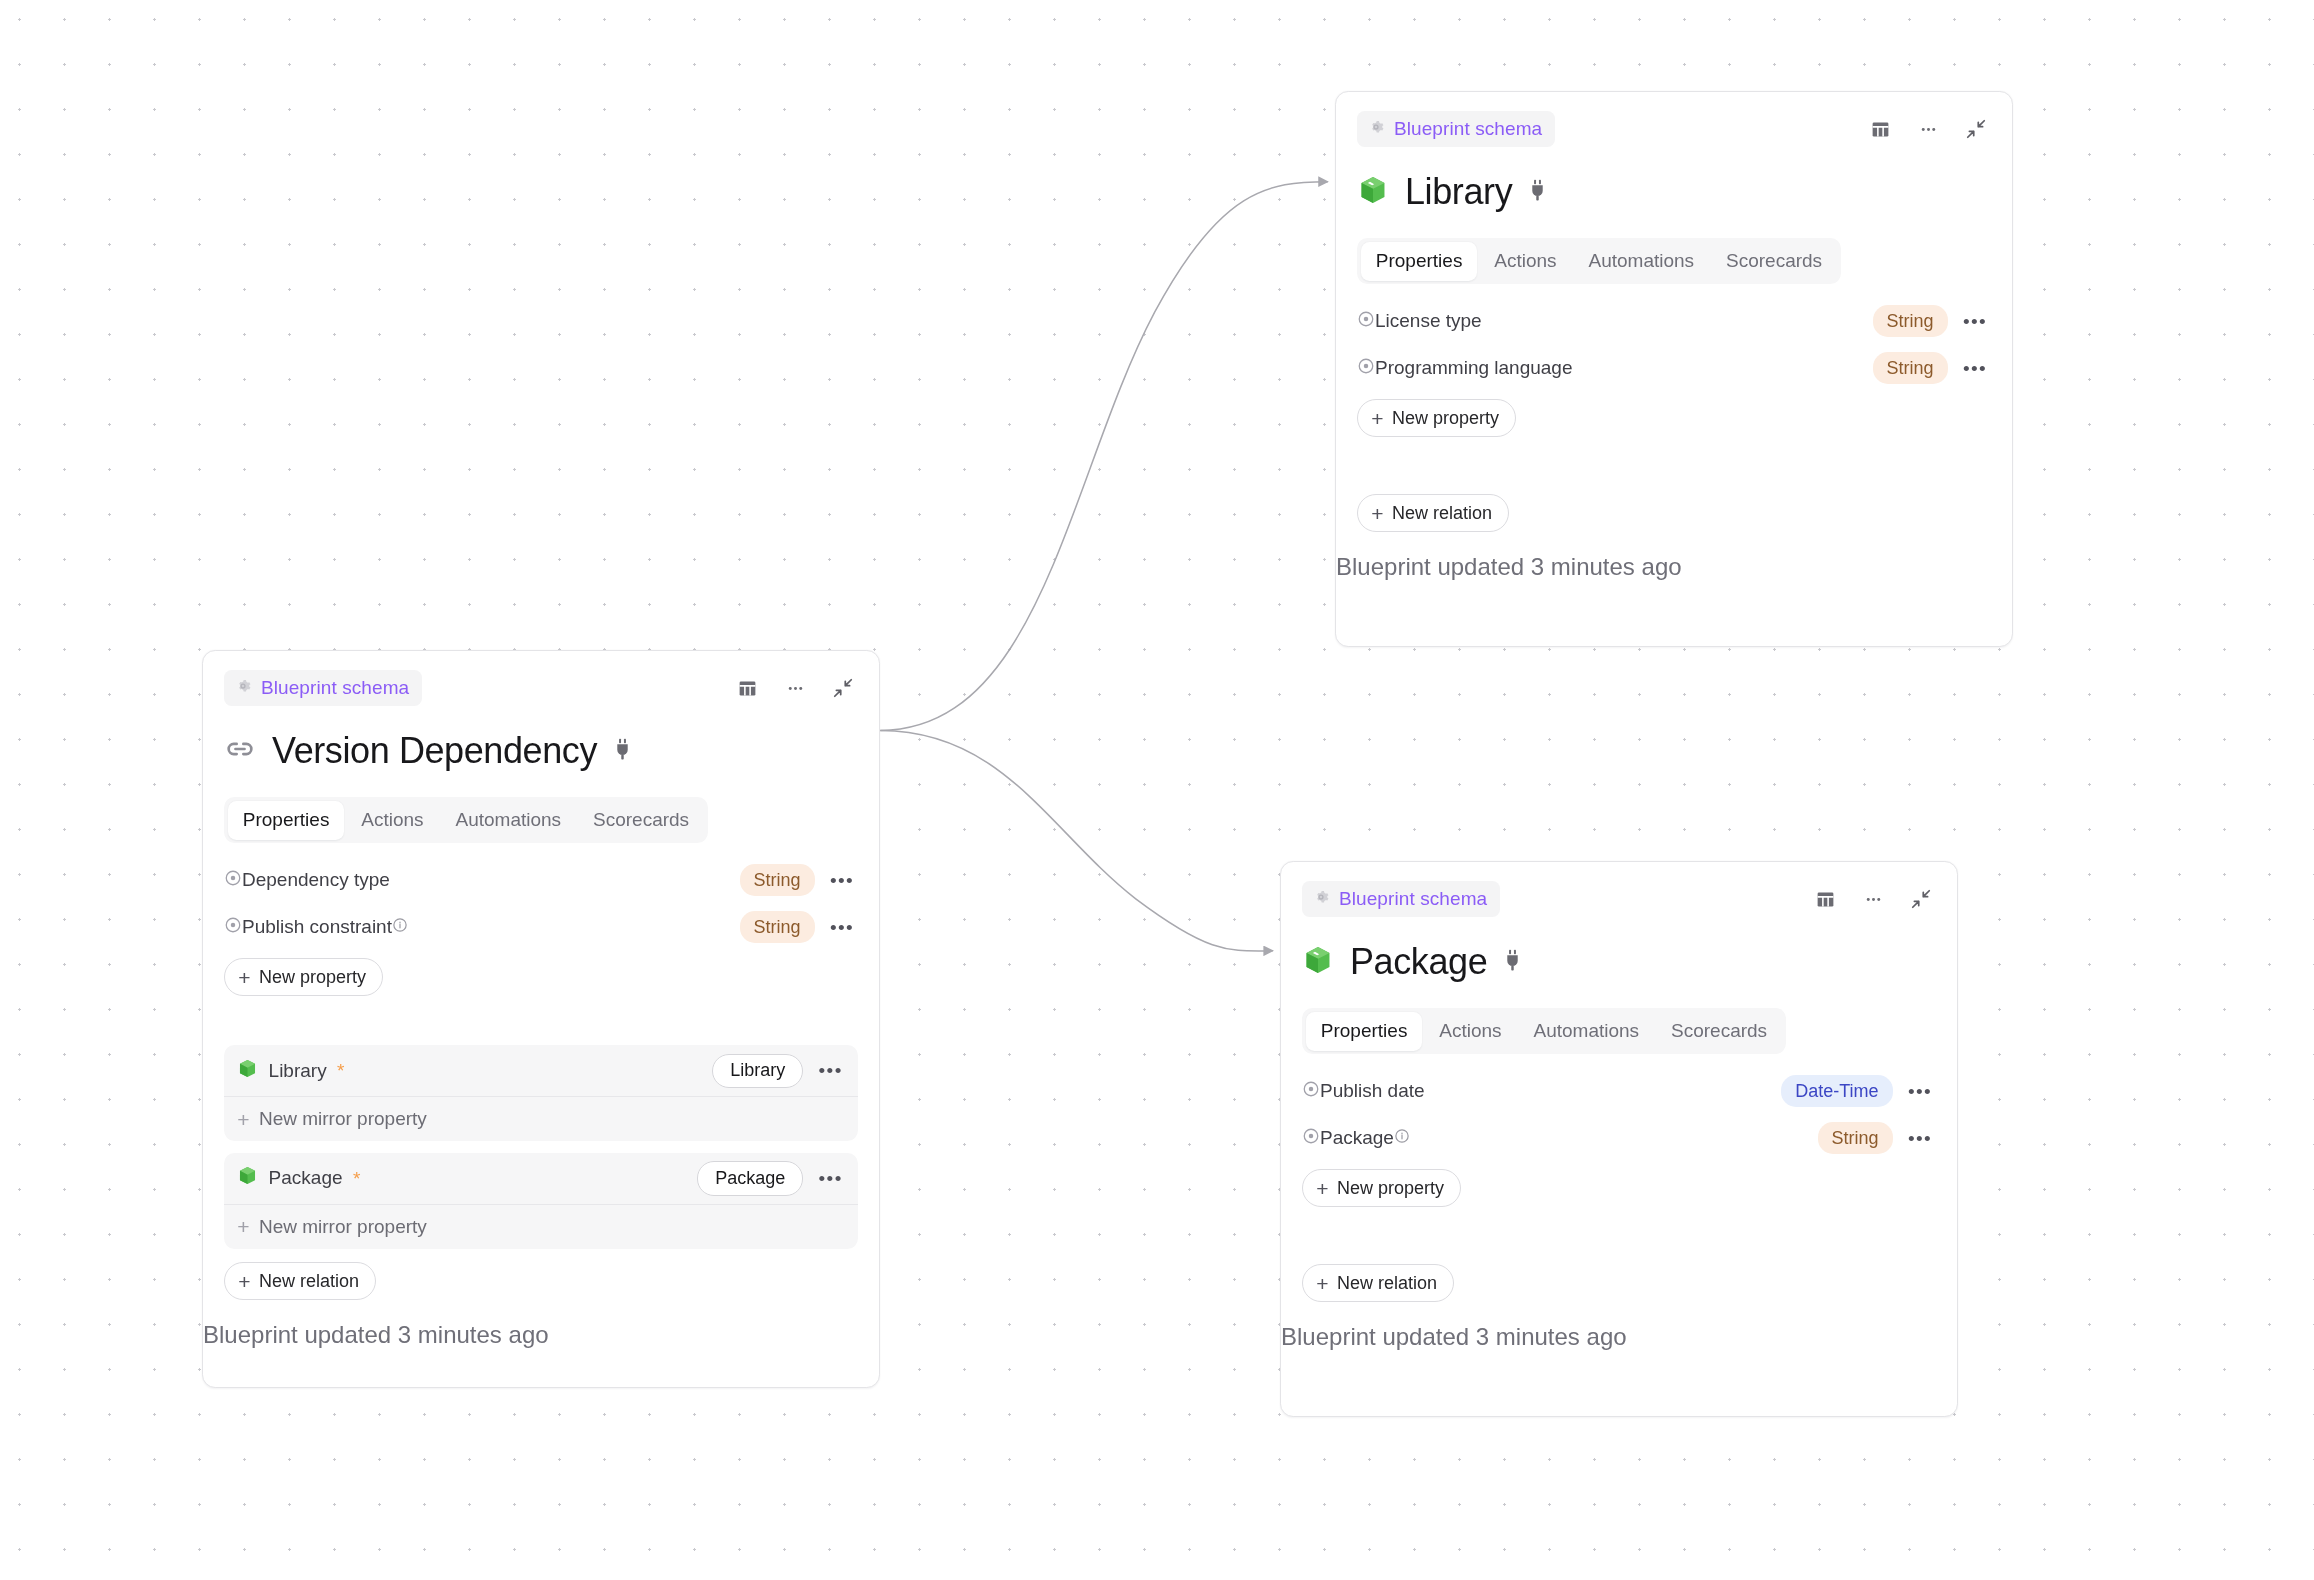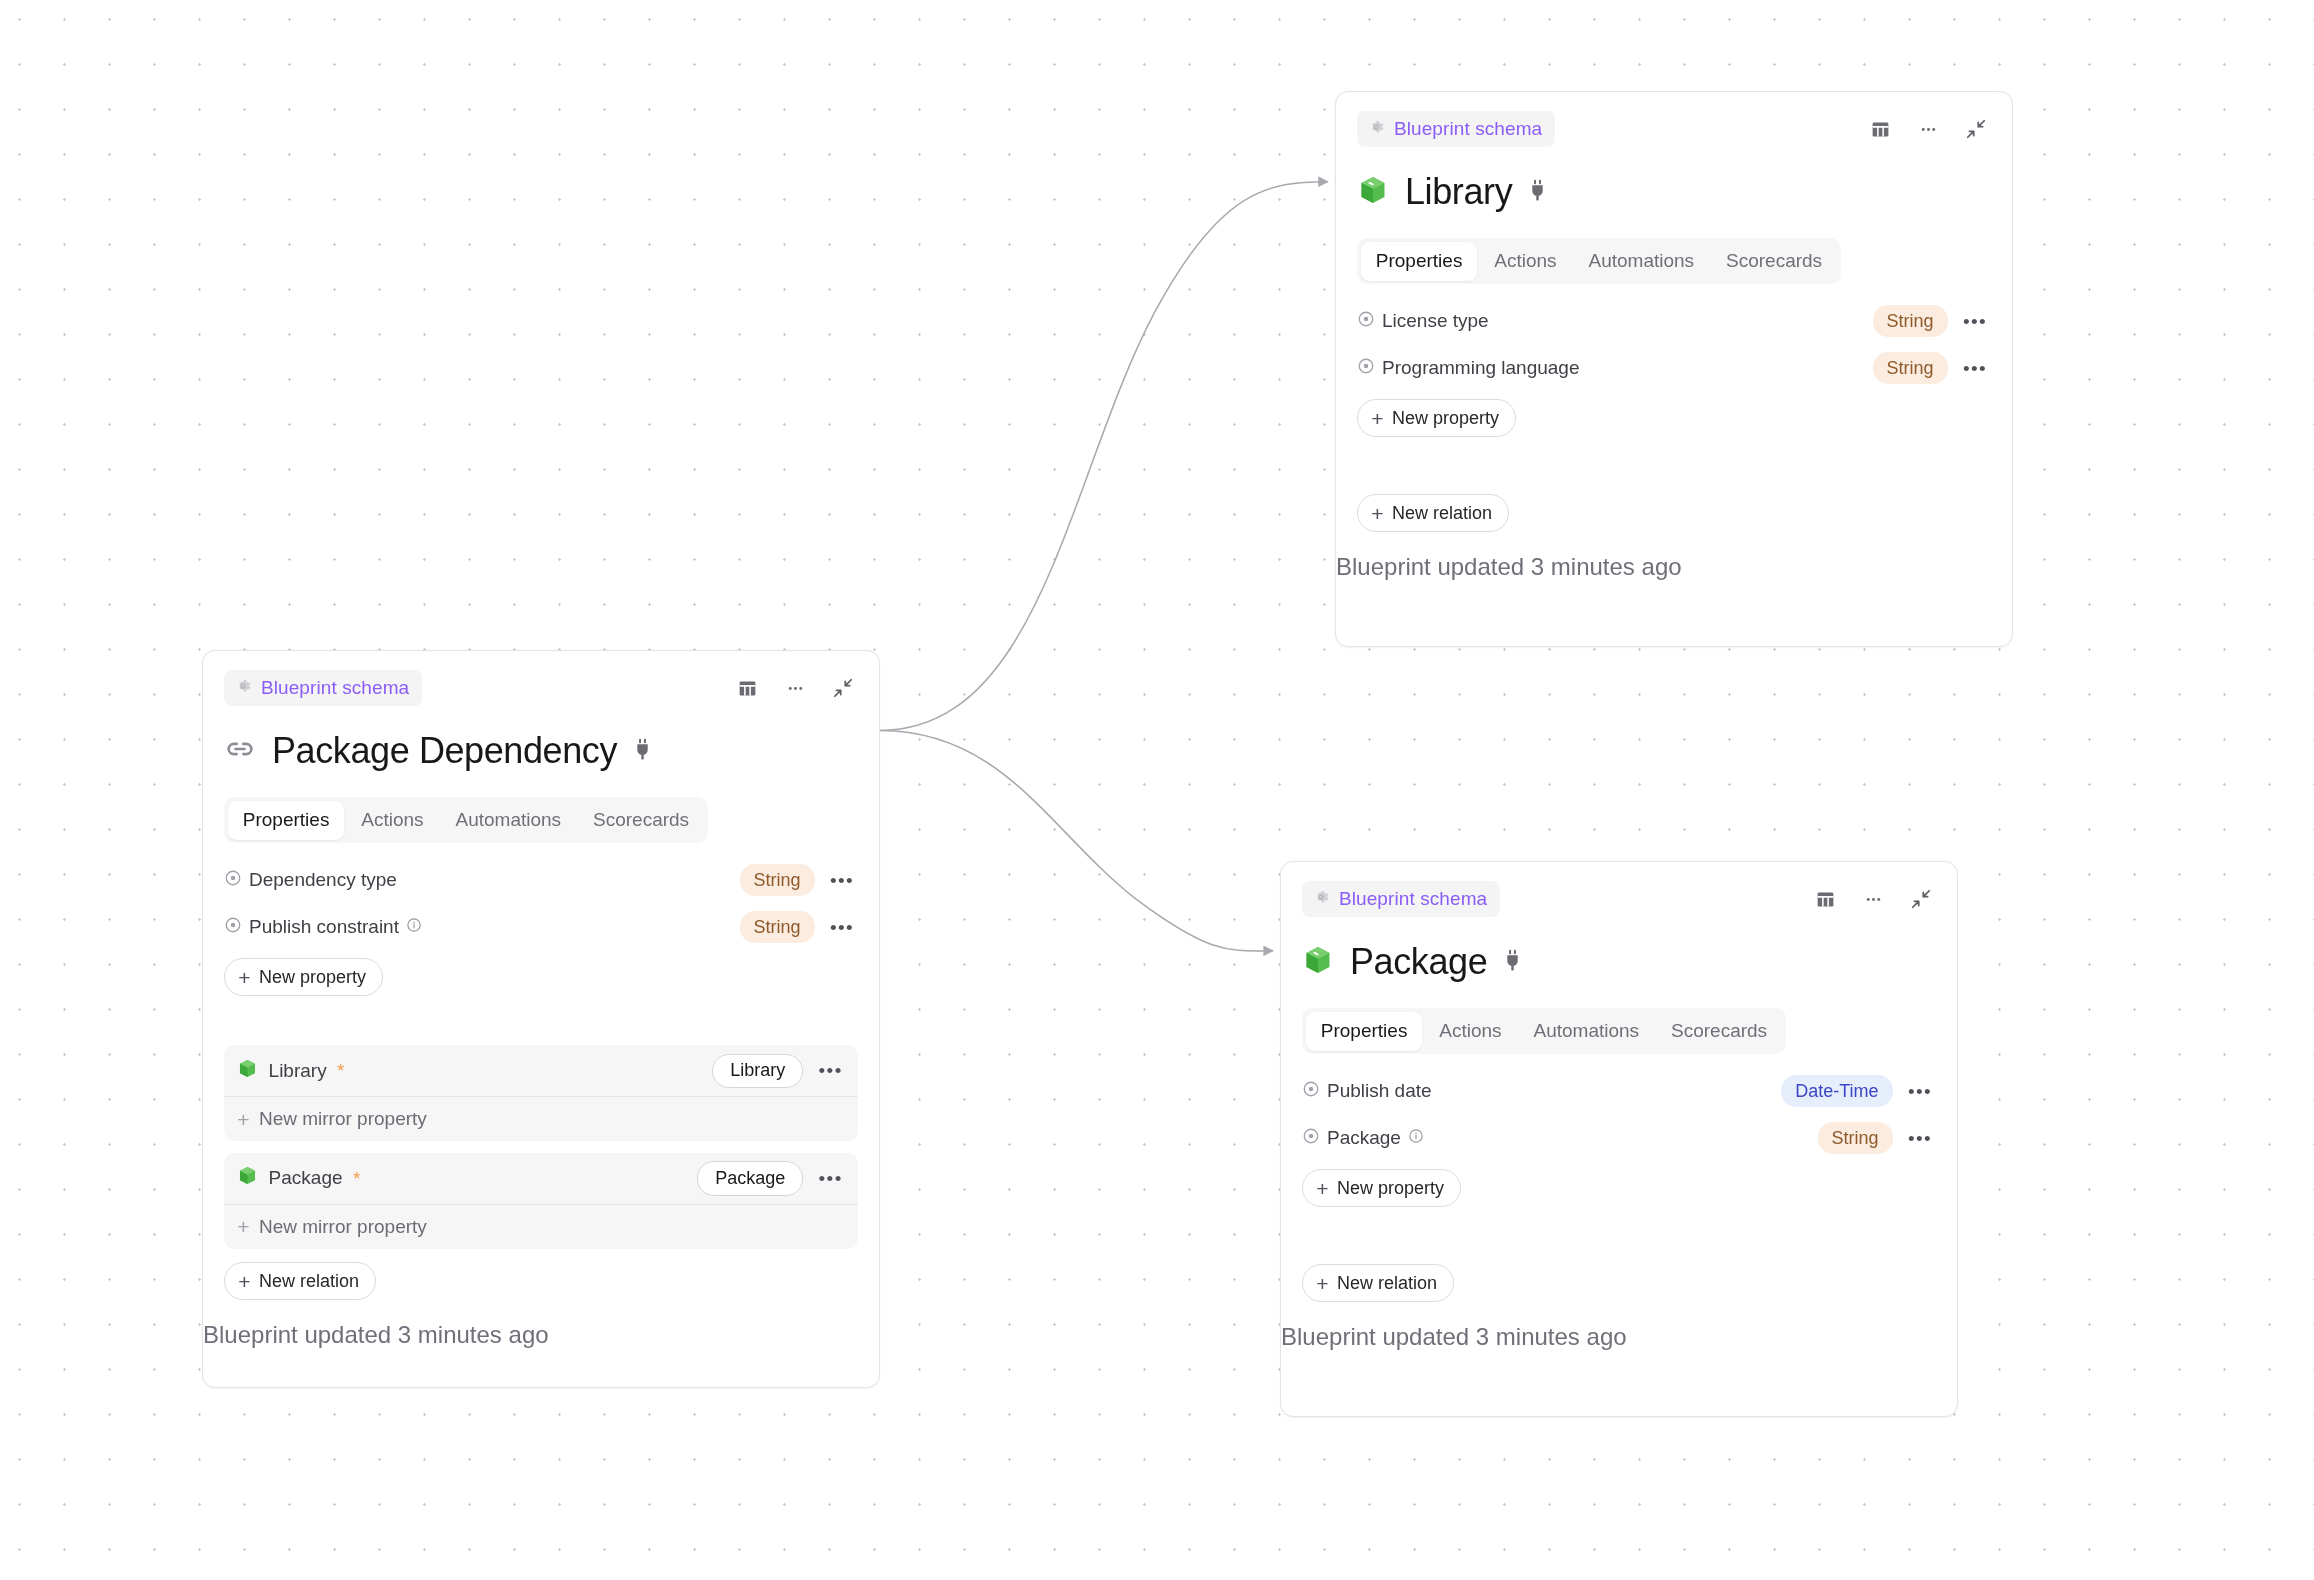--- a/index.html
+++ b/index.html
@@ -114,21 +114,21 @@
 
   .prop-row {
     display: flex;
     align-items: center;
     height: 47px;
     gap: 11.4px;
   }
   .prop-name {
     display: flex;
     align-items: center;
-    gap: 7px;
+    gap: 0;
     font-size: 19px;
     color: #3f3f46;
     flex: 1;
     min-width: 0;
   }
   .prop-name .lbl { white-space: nowrap; }
 
   .badge {
     font-size: 18px;
     padding: 5.7px 14px;
@@ -394,21 +394,21 @@
     </div>
 
     <div class="title-row">
       <span>
         <svg width="32" height="32" viewBox="0 0 24 24" fill="none" stroke="#8e8e96" stroke-width="2" stroke-linecap="round">
           <path d="M9.5 8.2H7.3a3.8 3.8 0 0 0 0 7.6h2.2"></path>
           <path d="M14.5 8.2h2.2a3.8 3.8 0 0 1 0 7.6h-2.2"></path>
           <path d="M8.6 12h6.8"></path>
         </svg>
       </span>
-      <span class="title-text">Package Dependency</span>
+      <span class="title-text">Version Dependency</span>
       <span>
         <svg width="19" height="23" viewBox="0 0 24 30" fill="#6b6b72">
           <rect x="7.5" y="1" width="2.6" height="6" rx="1"></rect>
           <rect x="13.9" y="1" width="2.6" height="6" rx="1"></rect>
           <path d="M5.2 8h13.6v7.5a6.8 6.8 0 0 1-6.8 6.8 6.8 6.8 0 0 1-6.8-6.8z"></path>
           <rect x="10.4" y="22" width="3.2" height="6" rx="1"></rect>
         </svg>
       </span>
     </div>
 

